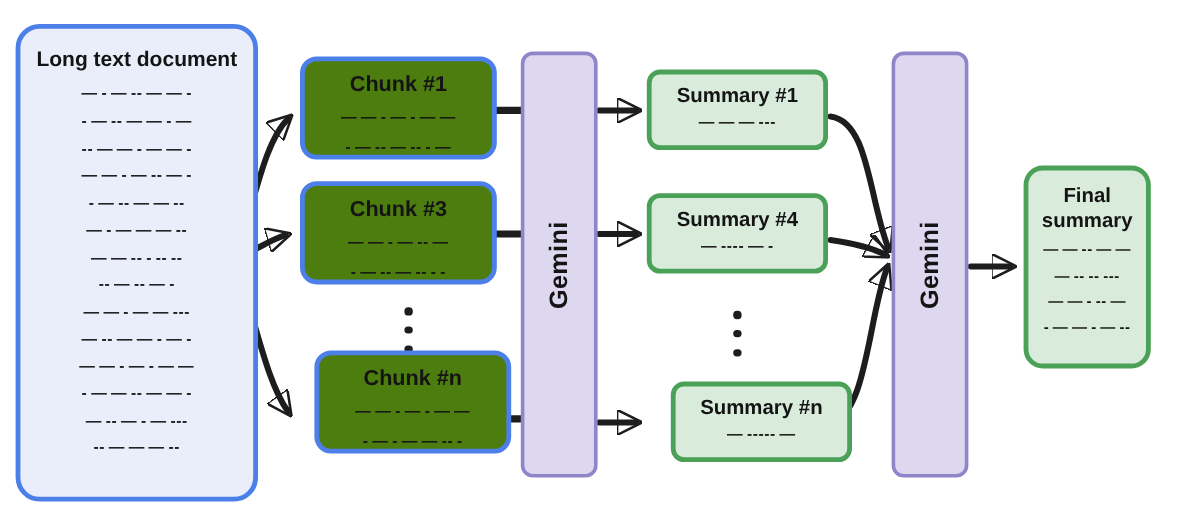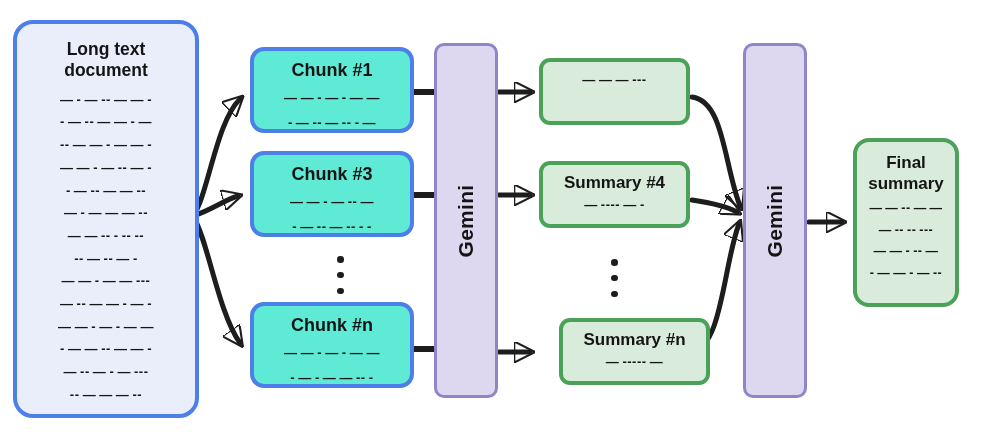--- a/index.html
+++ b/index.html
@@ -25,41 +25,41 @@
   .dash-line {
     font-weight: 700;
     color: #151515;
     white-space: nowrap;
     overflow: hidden;
     word-spacing: -1px;
     letter-spacing: 0.5px;
   }
   
   .doc {
-    left: 13px; top: 20px; width: 186px; height: 398px;
+    left: 13px; top: 20px; width: 202px; height: 398px;
     background: #E9EEFA;
     border: 4px solid #4C7FE8;
     border-radius: 20px;
     padding: 15px 12px 0 12px;
   }
   .doc .title { font-size: 17.5px; margin-bottom: 7px; }
   .doc .dash-line { font-size: 13px; line-height: 22.7px; }
   
   .chunk {
     left: 250px; width: 164px; height: 86px;
-    background: #5eead4;
+    background: #4d7c0f;
     border: 4px solid #4C7FE8;
     border-radius: 14px;
     padding-top: 9px;
   }
   .chunk .title { font-size: 18px; margin-bottom: 3px; }
   .chunk .dash-line { font-size: 13px; line-height: 25px; }
   .chunk1 { top: 47px; }
   .chunk2 { top: 151px; }
-  .chunkn { top: 302px; }
+  .chunkn { top: 292px; margin-left: 12px; }
   
   .gemini-bar {
     position: absolute;
     box-sizing: border-box;
     top: 43px; width: 64px; height: 355px;
     background: #DDD7EF;
     border: 3.5px solid #9184C8;
     border-radius: 10px;
     display: flex; align-items: center; justify-content: center;
   }
@@ -190,20 +190,21 @@
     <div class="title">Chunk #n</div>
     <div class="dash-line">— — - — - — —</div>
     <div class="dash-line">- — - — — -- -</div>
   </div>
 
   <div class="gemini-bar gemini-left">
     <span class="vlabel">Gemini</span>
   </div>
 
   <div class="box summary summary1">
+    <div class="title">Summary #1</div>
     <div class="dash-line">— — — ---</div>
   </div>
   <div class="box summary summary2">
     <div class="title">Summary #4</div>
     <div class="dash-line">— ---- — -</div>
   </div>
   <div class="v-ellipsis ellipsis-summaries">
       <i></i>
       <i></i>
       <i></i>

